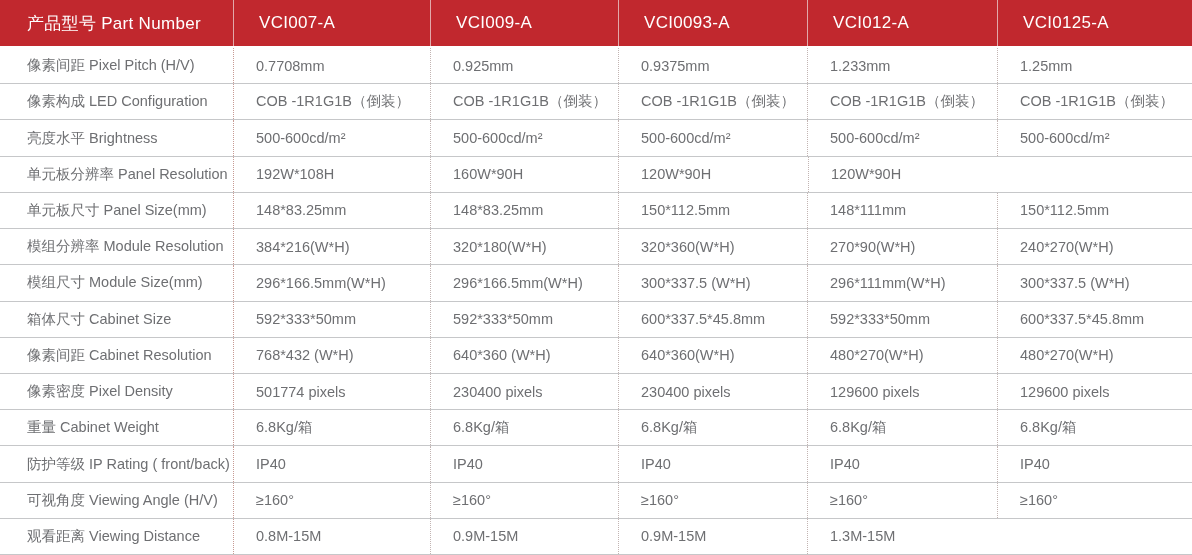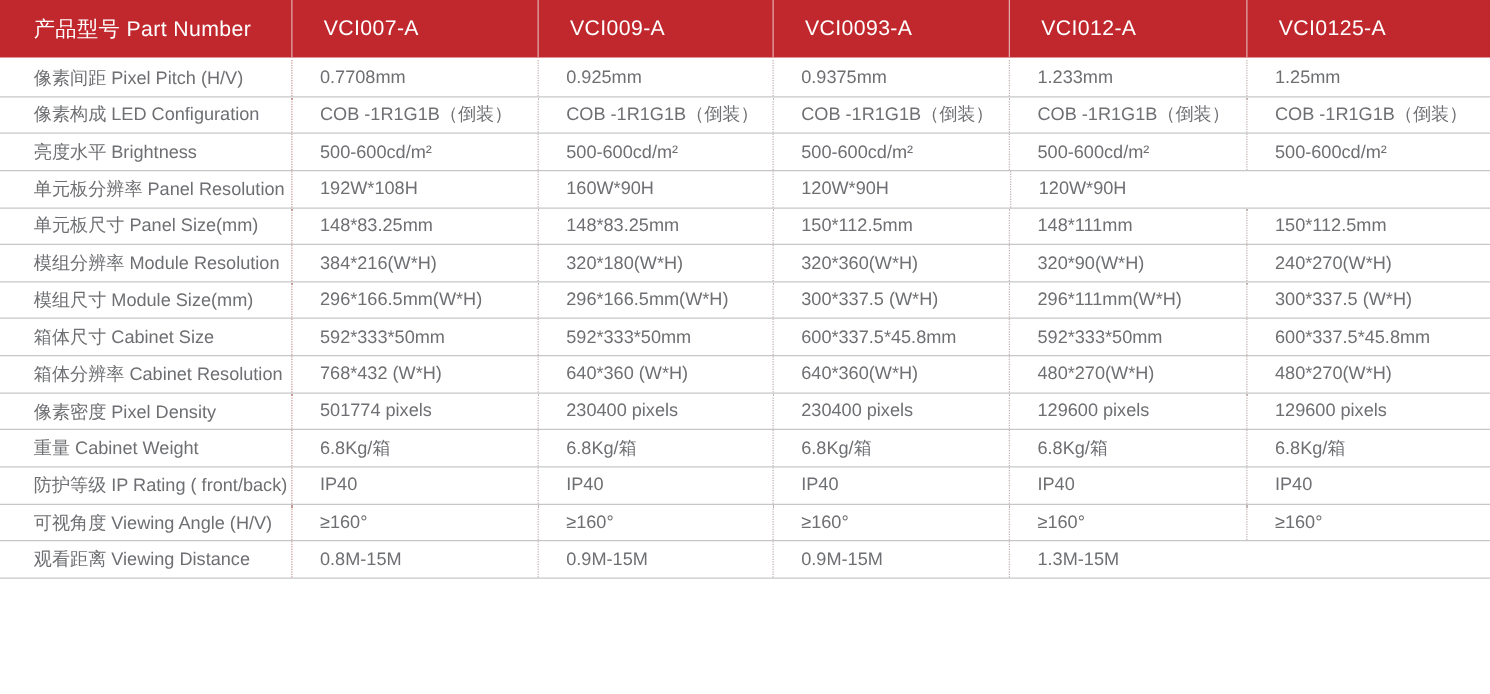--- a/index.html
+++ b/index.html
@@ -11,21 +11,21 @@
     --col-dot-first:#c79a93;
     --header-divider:#e2a9aa;
   }
   *{box-sizing:border-box;margin:0;padding:0;}
   html,body{background:#ffffff;}
   body{
     font-family:"Liberation Sans","DejaVu Sans",sans-serif;
     width:1192px;height:555px;overflow:hidden;
   }
   .spec-table{
-    width:1192px;height:463px;
+    width:1192px;height:555px;
     display:flex;flex-direction:column;
     background:#ffffff;
   }
   .row{
     display:flex;flex:1 1 auto;
     border-bottom:1px solid var(--row-line);
     align-items:stretch;
   }
   .row.header{
     flex:0 0 48px;
@@ -110,21 +110,21 @@
     <div class="cell c3">150*112.5mm</div>
     <div class="cell c4">148*111mm</div>
     <div class="cell c5">150*112.5mm</div>
   </div>
 
   <div class="row">
     <div class="cell c0">模组分辨率 Module Resolution</div>
     <div class="cell c1">384*216(W*H)</div>
     <div class="cell c2">320*180(W*H)</div>
     <div class="cell c3">320*360(W*H)</div>
-    <div class="cell c4">320*90(W*H)</div>
+    <div class="cell c4">270*90(W*H)</div>
     <div class="cell c5">240*270(W*H)</div>
   </div>
 
   <div class="row">
     <div class="cell c0">模组尺寸 Module Size(mm)</div>
     <div class="cell c1">296*166.5mm(W*H)</div>
     <div class="cell c2">296*166.5mm(W*H)</div>
     <div class="cell c3">300*337.5 (W*H)</div>
     <div class="cell c4">296*111mm(W*H)</div>
     <div class="cell c5">300*337.5 (W*H)</div>
@@ -133,21 +133,21 @@
   <div class="row">
     <div class="cell c0">箱体尺寸 Cabinet Size</div>
     <div class="cell c1">592*333*50mm</div>
     <div class="cell c2">592*333*50mm</div>
     <div class="cell c3">600*337.5*45.8mm</div>
     <div class="cell c4">592*333*50mm</div>
     <div class="cell c5">600*337.5*45.8mm</div>
   </div>
 
   <div class="row">
-    <div class="cell c0">箱体分辨率 Cabinet Resolution</div>
+    <div class="cell c0">像素间距 Cabinet Resolution</div>
     <div class="cell c1">768*432 (W*H)</div>
     <div class="cell c2">640*360 (W*H)</div>
     <div class="cell c3">640*360(W*H)</div>
     <div class="cell c4">480*270(W*H)</div>
     <div class="cell c5">480*270(W*H)</div>
   </div>
 
   <div class="row">
     <div class="cell c0">像素密度 Pixel Density</div>
     <div class="cell c1">501774 pixels</div>

